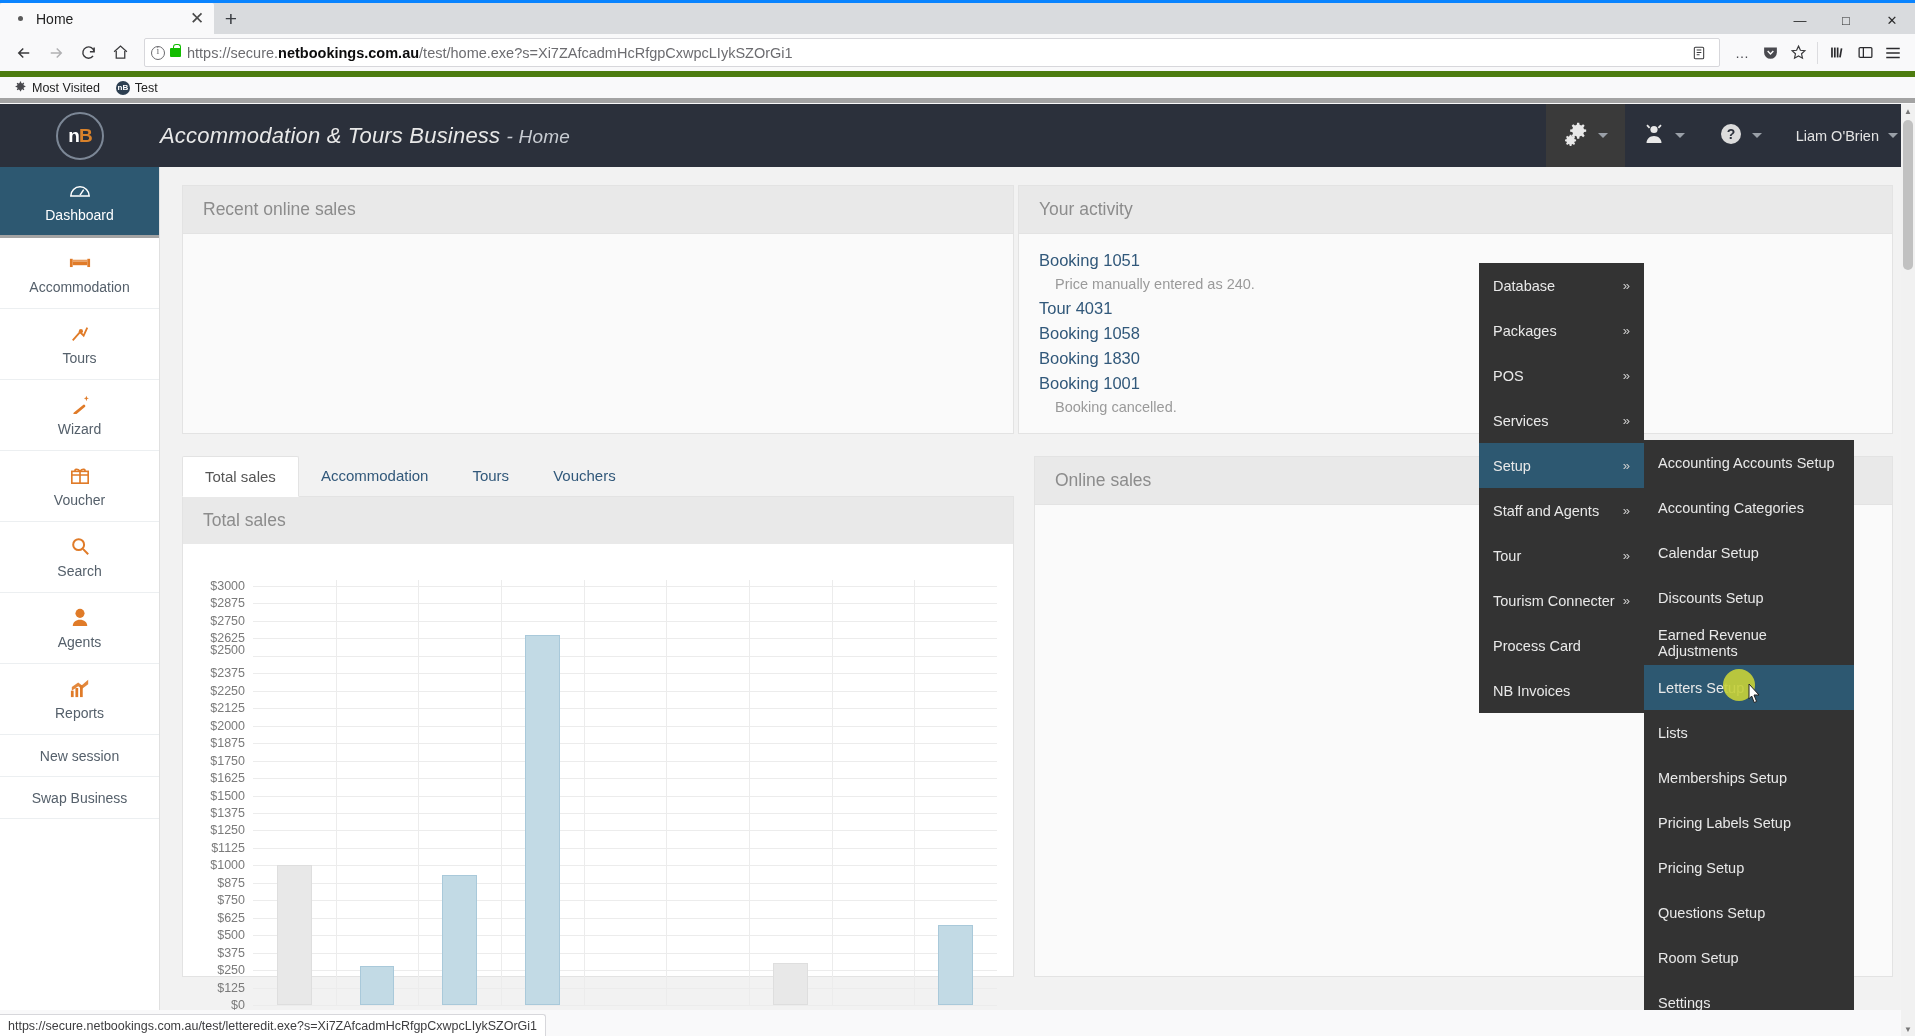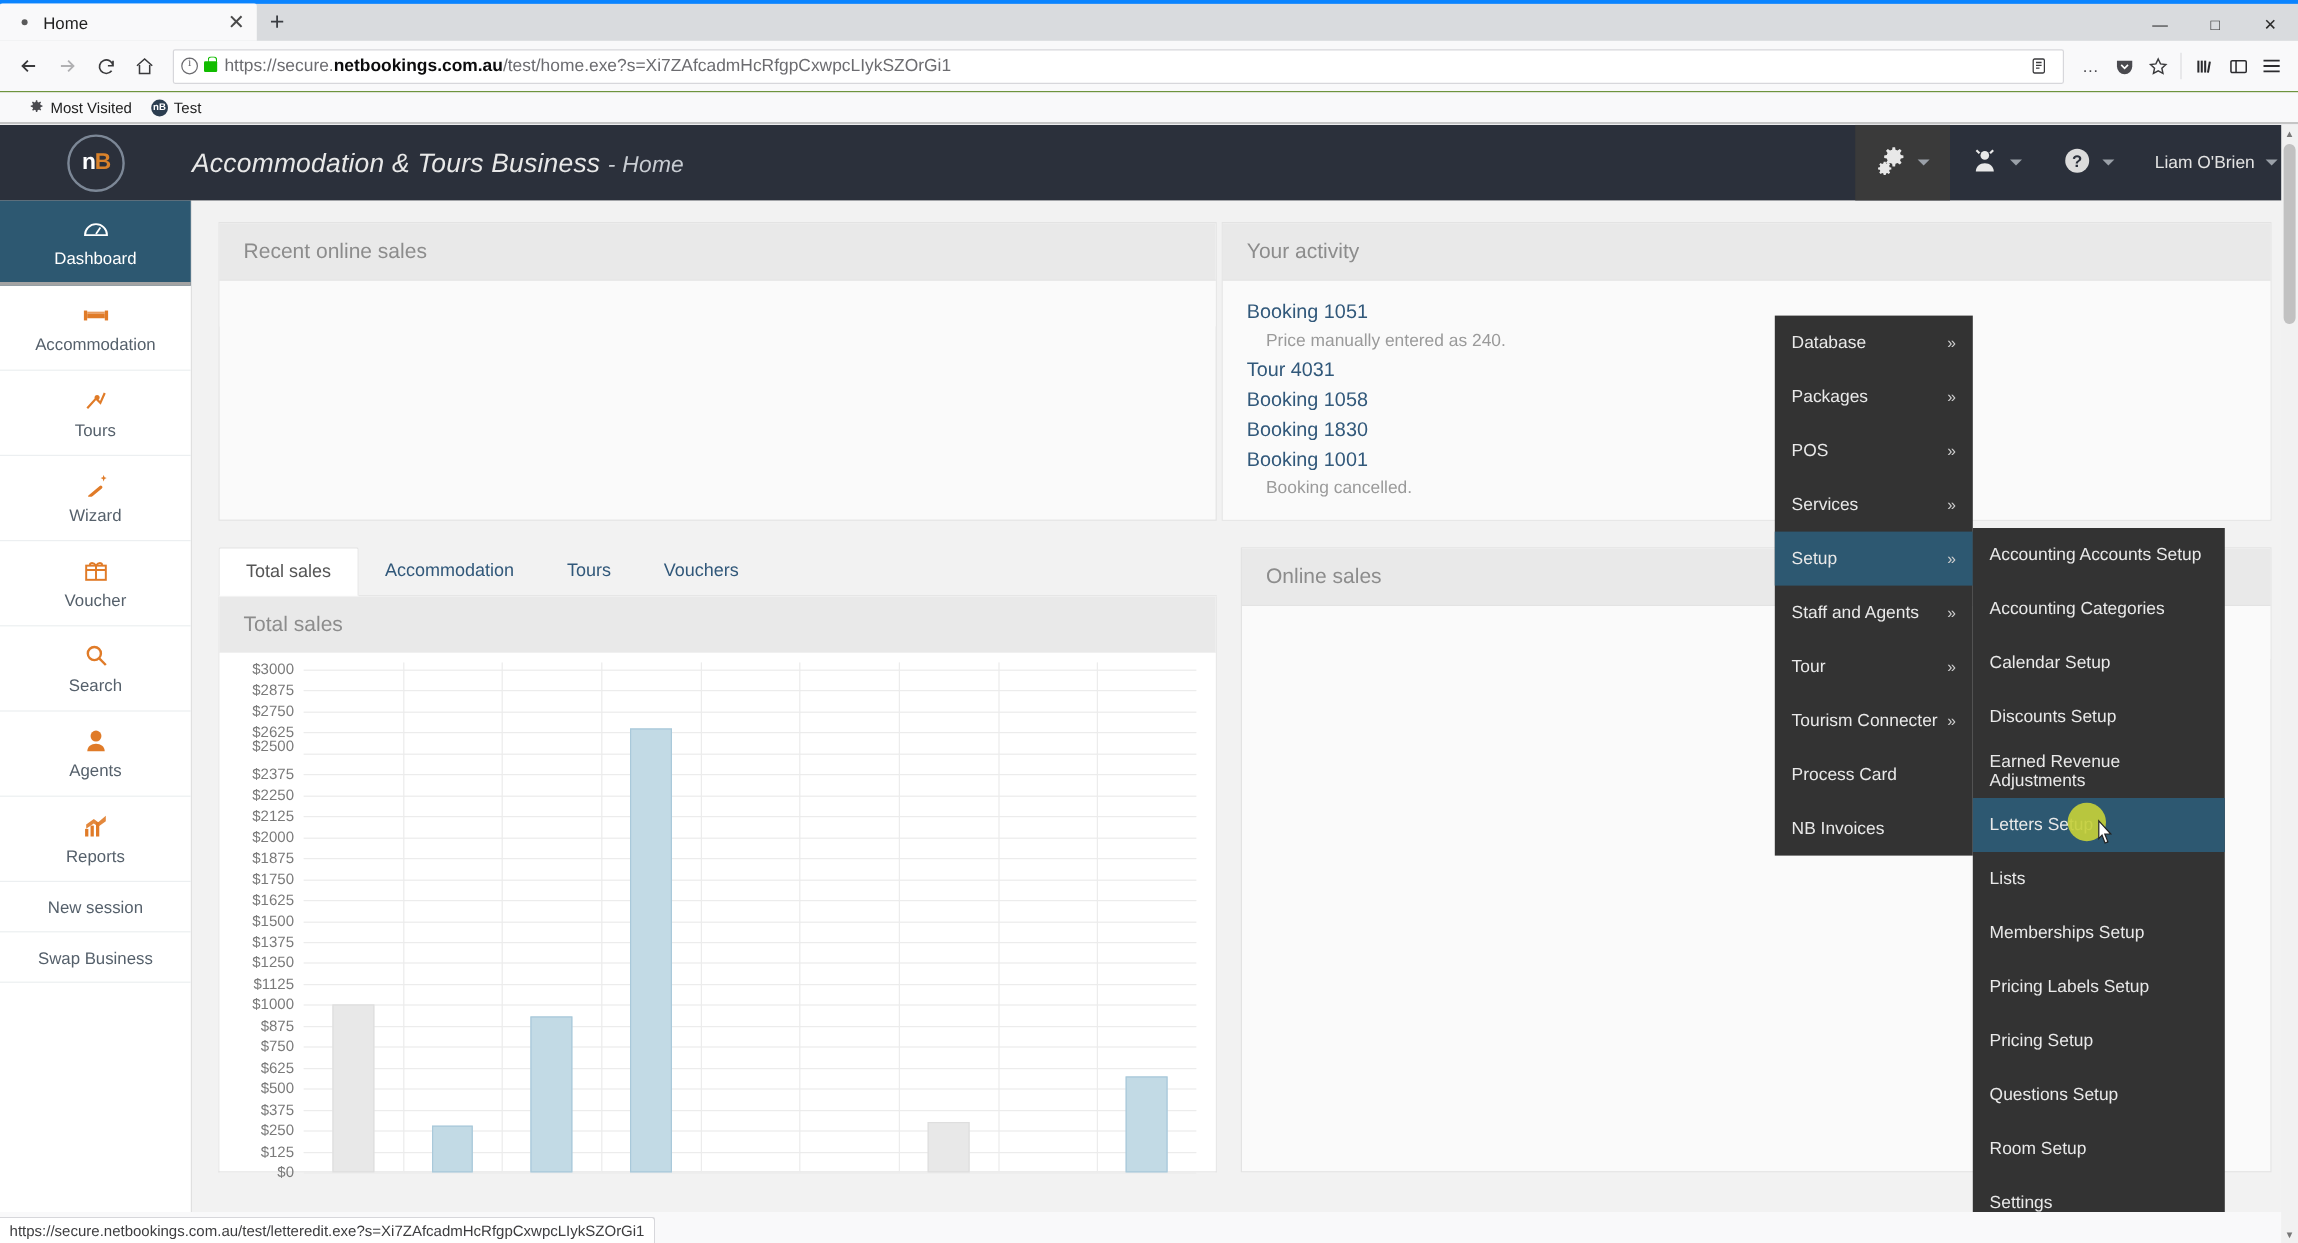--- a/index.html
+++ b/index.html
@@ -27,42 +27,42 @@
   .tab .tab-title { flex:1; font-size:14px; color:#222; white-space:nowrap; overflow:hidden; }
   .tab .tab-close { width:18px;height:18px;display:flex;align-items:center;justify-content:center;
      font-size:17px;color:#4a4a4a;line-height:1;cursor:default; }
   .newtab { width:34px;height:31px;display:flex;align-items:center;justify-content:center;
      font-size:21px;color:#3a3d42;font-weight:300; }
   .tabstrip-rest{flex:1;height:31px;}
   .winbtns{position:absolute;right:0;top:0;height:34px;display:flex;align-items:center;}
   .winbtn{width:46px;height:34px;display:flex;align-items:center;justify-content:center;font-size:13px;color:#2b2b2b;}
 
   .navbar { height:43px; background:#f9f9fa; display:flex; align-items:center; padding:13px 8px;
-     border-bottom:1px solid #4d7c0f; }
+     border-bottom:6px solid #4d7c0f; }
   .navbtn { width:32px;height:32px;display:flex;align-items:center;justify-content:center;color:#4a4a4f; }
   .navbtn.disabled{color:#b1b1b3;}
   .urlbar {
     flex:1; height:29px; margin:0 8px; background:#fff; border:1px solid #d7d7db; border-radius:2px;
     display:flex; align-items:center; padding:0 6px; gap:6px;
   }
   .urlbar .ident { display:flex; align-items:center; gap:5px; }
   .lock { width:11px;height:9px;background:#12bc00;border-radius:1px;position:relative; }
   .lock:before{content:"";position:absolute;left:2.5px;top:-4px;width:6px;height:6px;border:1.6px solid #12bc00;
     border-bottom:none;border-radius:3px 3px 0 0;}
   .infoi{width:14px;height:14px;border:1.3px solid #6a6a6e;border-radius:50%;position:relative;}
   .infoi:after{content:"i";position:absolute;left:0;right:0;top:-2px;text-align:center;font-size:10px;
     font-family:"Liberation Serif",serif;color:#6a6a6e;}
   .urltext{flex:1;font-size:14.5px;color:#6c6c70;white-space:nowrap;overflow:hidden;}
   .urltext b{color:#0c0c0d;font-weight:700;}
   .urlicons{display:flex;align-items:center;gap:4px;}
   .rbtn{width:28px;height:28px;display:flex;align-items:center;justify-content:center;color:#4a4a4f;}
   .navdiv{width:1px;height:22px;background:#dcdcdf;margin:0 5px;}
 
-  .bookmarks { height:26px; background:#f9f9fa; display:flex; align-items:center; padding:0 24px; gap:16px;
-     border-bottom:1px solid #a3a3a3;}
+  .bookmarks { height:26px; background:#f9f9fa; display:flex; align-items:center; padding:0 14px; gap:16px;
+     border-bottom:5px solid #a3a3a3;}
   .bmitem{display:flex;align-items:center;gap:5px;font-size:12.5px;color:#222;}
   .bmicon-gear{width:13px;height:13px;color:#4a4a4f;}
   .nbico{width:14px;height:14px;border-radius:50%;background:#2c3e50;color:#fff;font-size:8px;
     display:flex;align-items:center;justify-content:center;font-weight:700;}
 
   
   #app { position:absolute; left:0; top:104px; width:1915px; height:906px; background:#f2f2f2; overflow:hidden;}
 
   .topbar { height:63px; background:#2b303b; display:flex; align-items:center; position:relative;}
   .logo-wrap{width:160px;display:flex;align-items:center;justify-content:center;}
@@ -103,21 +103,21 @@
   .tabsec{width:832px;}
   .tabs{display:flex;background:transparent;border-bottom:1px solid #e3e3e3;}
   .tab-i{padding:11px 22px;font-size:15px;color:#31587a;background:transparent;}
   .tab-i.on{color:#555;background:#fff;border:1px solid #e3e3e3;border-bottom:1px solid #fff;
     margin-bottom:-1px;border-radius:2px 2px 0 0;}
 
   .chartpanel{border:1px solid #e3e3e3;border-top:none;background:#fff;}
   .chart-hd{background:#e9e9e9;padding:13px 20px;font-size:17.5px;color:#8c8c8c;}
   .chart-bd{padding:8px 12px 0 4px;background:#fff;height:432px;position:relative;}
 
-  .chart-wrap{position:relative;width:100%;height:425px;}
+  .chart-wrap{position:relative;width:100%;height:425px;margin-top:28px;}
   .ylabels{position:absolute;left:0;top:0;width:62px;height:100%;}
   .ylab{position:absolute;right:4px;font-size:12.5px;color:#7a7a7a;transform:translateY(-50%);
     font-family:"Liberation Sans",sans-serif;white-space:nowrap;}
   .plot{position:absolute;left:66px;right:4px;top:0;bottom:0;}
   .gl{position:absolute;left:0;right:0;height:1px;background:#ececec;}
   .gv{position:absolute;top:0;bottom:0;width:1px;background:#ececec;}
   .bar{position:absolute;bottom:0;}
 
   .p-online{flex:1;margin-left:20px;}
   .p-online .panel-bd{height:44px;padding:0;}

